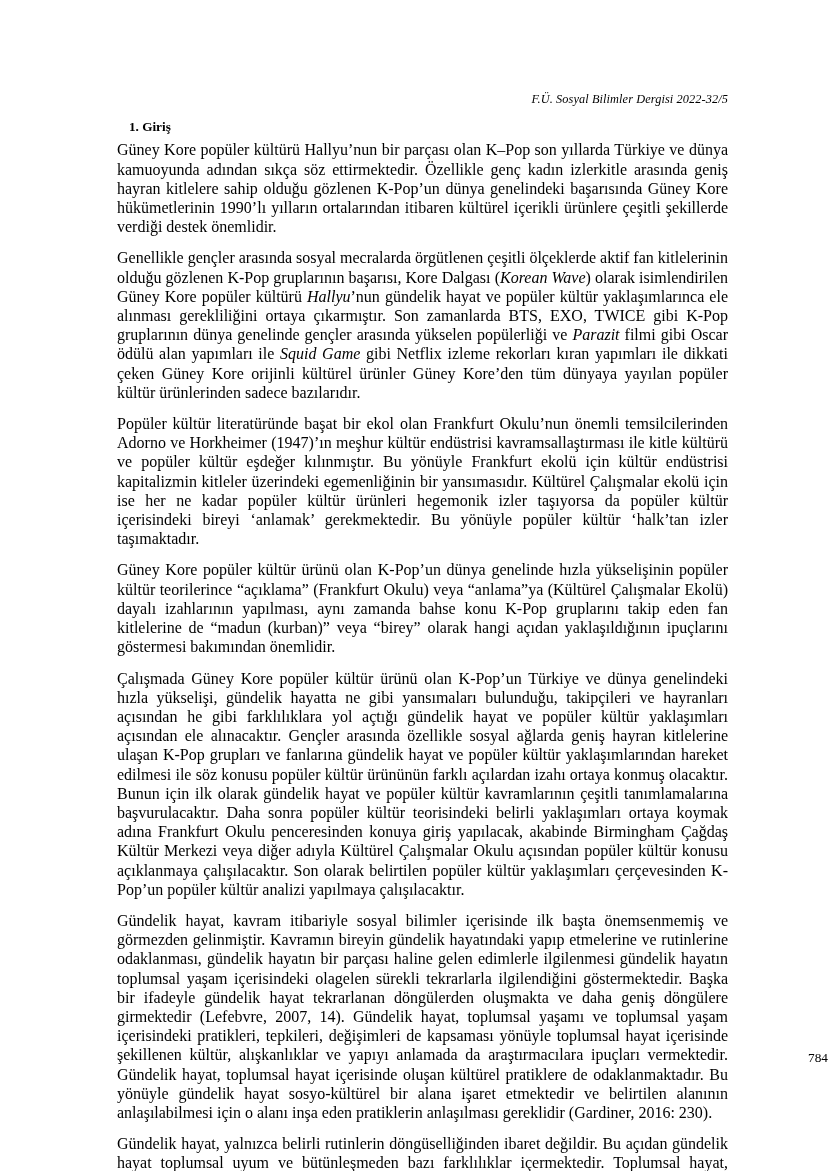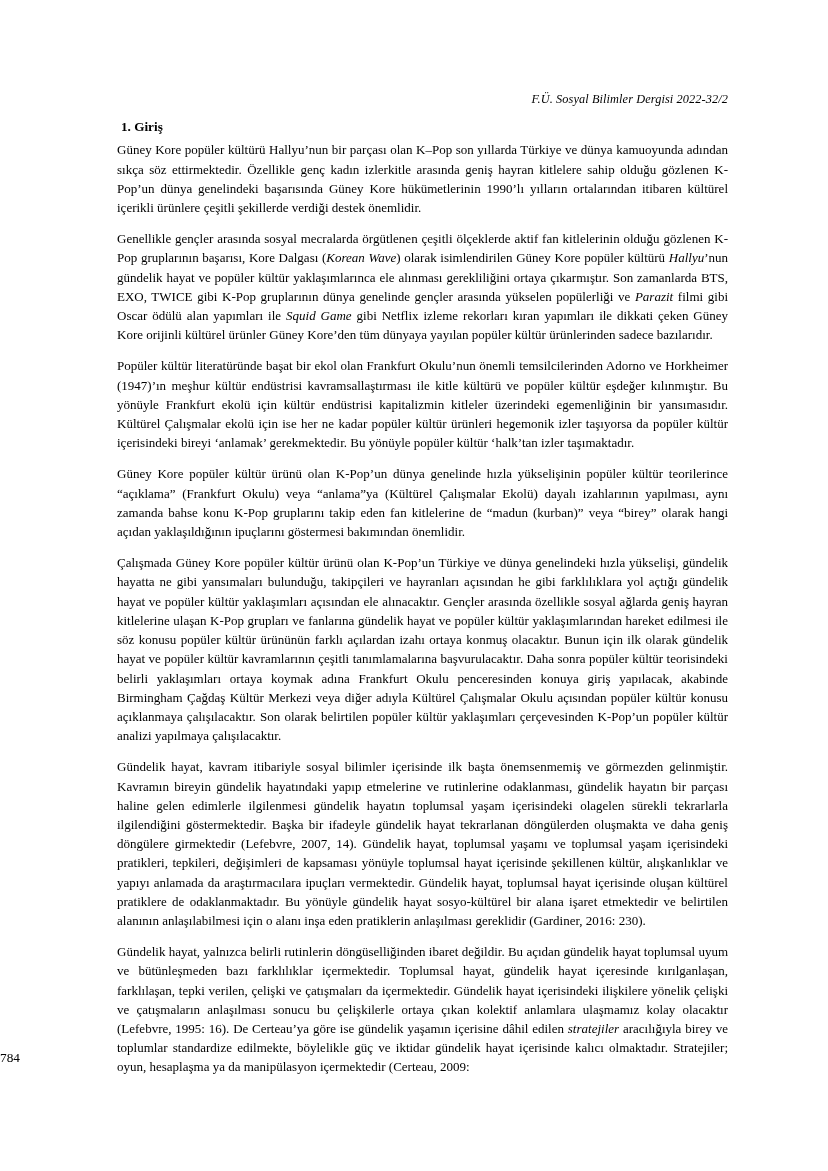--- a/index.html
+++ b/index.html
@@ -30,53 +30,53 @@
   }
   .content {
     position: absolute;
     top: 118px;
     left: 117px;
     width: 611px;
   }
   h2.section-heading {
     font-size: 13.2px;
     font-weight: bold;
-    margin: 0 0 5px 4px;
+    margin: 0 0 5px 12px;
     line-height: 1.32;
   }
   h2.section-heading.spaced {
     margin-top: 20px;
   }
   p.body-par {
     margin: 0;
-    font-size: 13px;
+    font-size: 16px;
     line-height: 19.2px;
     text-align: justify;
     text-justify: inter-word;
     hyphens: none;
   }
   p.body-par + p.body-par {
     margin-top: 12px;
   }
   .it { font-style: italic; }
   .page-number {
     position: absolute;
     top: 1050px;
     left: 0;
     width: 828px;
-    text-align: left;
+    text-align: right;
     font-size: 13.3px;
   }
 </style>
 </head>
 <body>
 
 <div class="page">
 
-  <div class="running-head">F.Ü. Sosyal Bilimler Dergisi 2022-32/2</div>
+  <div class="running-head">F.Ü. Sosyal Bilimler Dergisi 2022-32/5</div>
 
   <div class="content">
 
     <h2 class="section-heading">1. Giriş</h2>
 
     <p class="body-par"><span>Güney Kore popüler kültürü Hallyu’nun bir parçası olan K–Pop son yıllarda Türkiye ve dünya kamuoyunda adından sıkça söz ettirmektedir. Özellikle genç kadın izlerkitle arasında geniş hayran kitlelere sahip olduğu gözlenen K-Pop’un dünya genelindeki başarısında Güney Kore hükümetlerinin 1990’lı yılların ortalarından itibaren kültürel içerikli ürünlere çeşitli şekillerde verdiği destek önemlidir.</span></p>
     <p class="body-par"><span>Genellikle gençler arasında sosyal mecralarda örgütlenen çeşitli ölçeklerde aktif fan kitlelerinin olduğu gözlenen K-Pop gruplarının başarısı, Kore Dalgası (</span><span class="it">Korean Wave</span><span>) olarak isimlendirilen Güney Kore popüler kültürü </span><span class="it">Hallyu</span><span>’nun gündelik hayat ve popüler kültür yaklaşımlarınca ele alınması gerekliliğini ortaya çıkarmıştır. Son zamanlarda BTS, EXO, TWICE gibi K-Pop gruplarının dünya genelinde gençler arasında yükselen popülerliği ve </span><span class="it">Parazit</span><span> filmi gibi Oscar ödülü alan yapımları ile </span><span class="it">Squid Game</span><span> gibi Netflix izleme rekorları kıran yapımları ile dikkati çeken Güney Kore orijinli kültürel ürünler Güney Kore’den tüm dünyaya yayılan popüler kültür ürünlerinden sadece bazılarıdır.</span></p>
     <p class="body-par"><span>Popüler kültür literatüründe başat bir ekol olan Frankfurt Okulu’nun önemli temsilcilerinden Adorno ve Horkheimer (1947)’ın meşhur kültür endüstrisi kavramsallaştırması ile kitle kültürü ve popüler kültür eşdeğer kılınmıştır. Bu yönüyle Frankfurt ekolü için kültür endüstrisi kapitalizmin kitleler üzerindeki egemenliğinin bir yansımasıdır. Kültürel Çalışmalar ekolü için ise her ne kadar popüler kültür ürünleri hegemonik izler taşıyorsa da popüler kültür içerisindeki bireyi ‘anlamak’ gerekmektedir. Bu yönüyle popüler kültür ‘halk’tan izler taşımaktadır.</span></p>
     <p class="body-par"><span>Güney Kore popüler kültür ürünü olan K-Pop’un dünya genelinde hızla yükselişinin popüler kültür teorilerince “açıklama” (Frankfurt Okulu) veya “anlama”ya (Kültürel Çalışmalar Ekolü) dayalı izahlarının yapılması, aynı zamanda bahse konu K-Pop gruplarını takip eden fan kitlelerine de  “madun (kurban)” veya “birey” olarak hangi açıdan yaklaşıldığının ipuçlarını göstermesi bakımından önemlidir.</span></p>
     <p class="body-par"><span>Çalışmada Güney Kore popüler kültür ürünü olan K-Pop’un Türkiye ve dünya genelindeki hızla yükselişi, gündelik hayatta ne gibi yansımaları bulunduğu, takipçileri ve hayranları açısından he gibi farklılıklara yol açtığı gündelik hayat ve popüler kültür yaklaşımları açısından ele alınacaktır. Gençler arasında özellikle sosyal ağlarda geniş hayran kitlelerine ulaşan K-Pop grupları ve fanlarına gündelik hayat ve popüler kültür yaklaşımlarından hareket edilmesi ile söz konusu popüler kültür ürününün farklı açılardan izahı ortaya konmuş olacaktır. Bunun için ilk olarak gündelik hayat ve popüler kültür kavramlarının çeşitli tanımlamalarına başvurulacaktır. Daha sonra popüler kültür teorisindeki belirli yaklaşımları ortaya koymak adına Frankfurt Okulu penceresinden konuya giriş yapılacak, akabinde Birmingham Çağdaş Kültür Merkezi veya diğer adıyla Kültürel Çalışmalar Okulu açısından popüler kültür konusu açıklanmaya çalışılacaktır. Son olarak belirtilen popüler kültür yaklaşımları çerçevesinden K-Pop’un popüler kültür analizi yapılmaya çalışılacaktır.</span></p>

